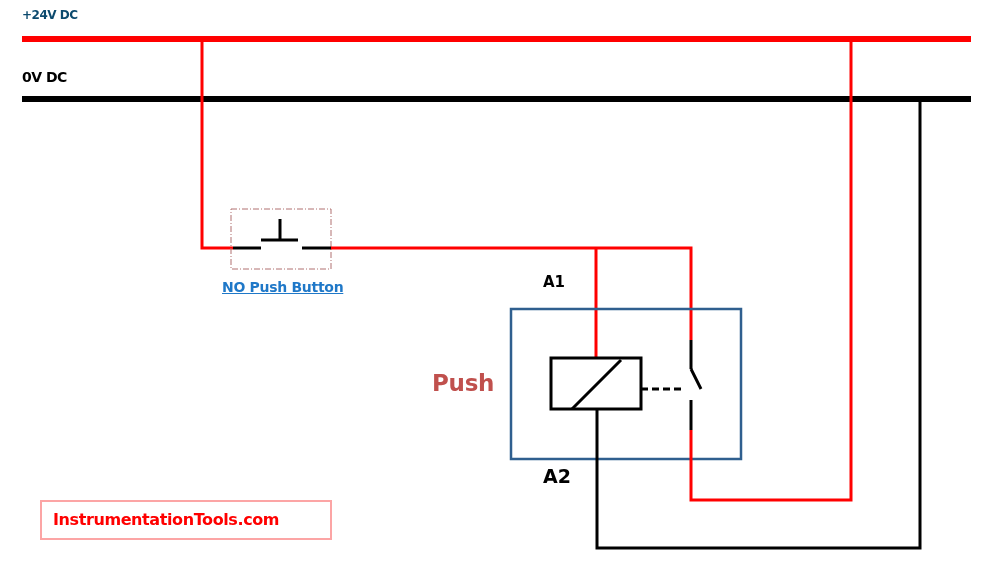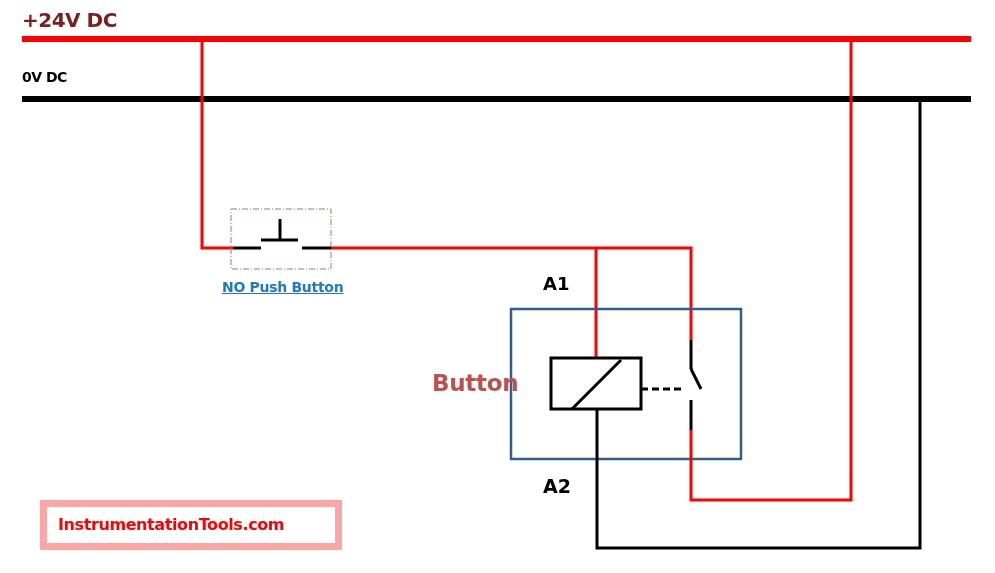--- a/index.html
+++ b/index.html
@@ -1,25 +1,25 @@
 <!DOCTYPE html>
 <html><head>
 <meta charset="utf-8">
 <style>
   html, body { margin:0; padding:0; background:#ffffff; }
   body { width:995px; height:573px; position:relative; overflow:hidden; font-family:"Liberation Sans", sans-serif; }
   svg { position:absolute; left:0; top:0; }
   .lbl { position:absolute; font-family:"DejaVu Sans", sans-serif; font-weight:bold; white-space:nowrap; }
-  #l24 { left:22px; top:8px; font-size:20px; color:#7f1d1d; letter-spacing:-0.5px; }
+  #l24 { left:22px; top:8px; font-size:12px; color:#0c4a6e; letter-spacing:-0.5px; }
   #l0 { left:22px; top:69px; font-size:14px; color:#000; letter-spacing:-0.5px; }
   #lpb { left:222px; top:279px; font-size:14px; color:#1F78C8; letter-spacing:-0.3px;text-decoration:underline; }
-  #la1 { left:543px; top:273px; font-size:18px; color:#000; }
-  #la2 { left:543px; top:475px; font-size:19px; color:#000; }
+  #la1 { left:543px; top:273px; font-size:15px; color:#000; }
+  #la2 { left:543px; top:465px; font-size:19px; color:#000; }
   #lrelay { left:432px; top:370px; font-size:23px; color:#C0504D; letter-spacing:-0.3px; }
-  #brand { position:absolute; left:40px; top:500px; width:288px; height:36px; border:7px solid #fca5a5; box-sizing:content-box; }
+  #brand { position:absolute; left:40px; top:500px; width:288px; height:36px; border:2px solid #fca5a5; box-sizing:content-box; }
   #brand span { position:absolute; left:11px; top:8px; font-family:"DejaVu Sans", sans-serif; font-weight:bold; font-size:16px; color:#FF0000; letter-spacing:-0.4px; }
 </style>
 </head>
 <body>
 
 <svg width="995" height="573" viewBox="0 0 995 573">
 
   <line x1="22" y1="39" x2="971" y2="39" stroke="#FF0000" stroke-width="6"></line>
   <line x1="22" y1="99" x2="971" y2="99" stroke="#000000" stroke-width="6"></line>
 
@@ -55,17 +55,17 @@
   <polyline points="691,430 691,500 851,500 851,39" fill="none" stroke="#FF0000" stroke-width="3"></polyline>
 
   <polyline points="597,409 597,548 920,548 920,99" fill="none" stroke="#000000" stroke-width="3"></polyline>
 </svg>
 
 <div class="lbl" id="l24">+24V DC</div>
 <div class="lbl" id="l0">0V DC</div>
 <div class="lbl" id="lpb">NO Push Button</div>
 <div class="lbl" id="la1">A1</div>
 <div class="lbl" id="la2">A2</div>
-<div class="lbl" id="lrelay">Button</div>
+<div class="lbl" id="lrelay">Push</div>
 
 <div id="brand">
   <span>InstrumentationTools.com</span>
 </div>
 
 </body></html>

